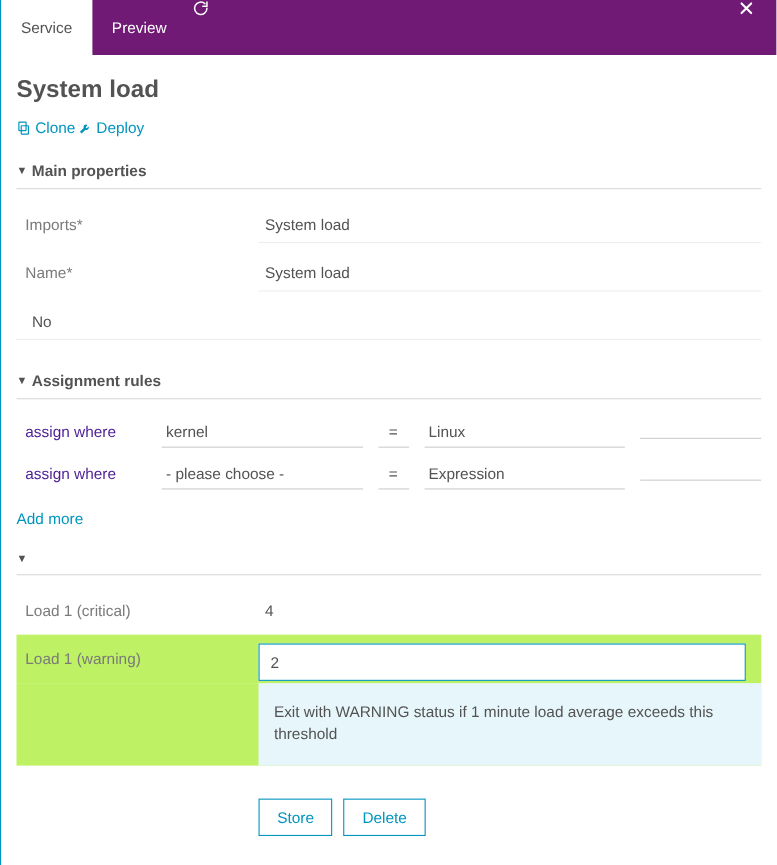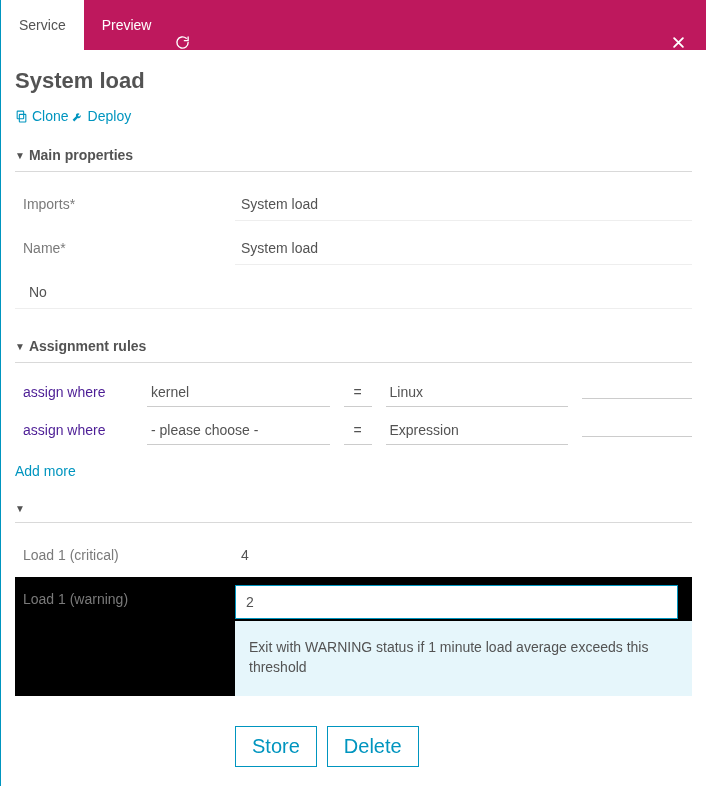--- a/index.html
+++ b/index.html
@@ -1,49 +1,49 @@
 <!DOCTYPE html>
 <html><head>
 <meta charset="utf-8">
 <style>
   * { box-sizing: border-box; margin: 0; padding: 0; }
   body { font-family: -apple-system, "Helvetica Neue", Arial, sans-serif; font-size: 14px; color: #535353; background: #fff; }
   .window { width: 706px; border-left: 1px solid #0095bf; }
-  .tabbar { background: #be185d; height: 50px; display: flex; align-items: flex-end; padding: 0 14px 0 0; position: relative; }
+  .tabbar { background: #701a75; height: 50px; display: flex; align-items: flex-start; padding: 0 14px 0 0; position: relative; }
   .tab { padding: 0 18px; height: 50px; display: flex; align-items: center; color: #fff; cursor: pointer; }
   .tab.active { background: #fff; color: #535353; }
   .tab-refresh { margin-left: 6px; color: #fff; cursor: pointer; display:flex; align-items:center; }
   .tab-close { margin-left: auto; color: #fff; cursor: pointer; padding: 0 6px; }
   .content { padding: 18px 14px 30px 14px; }
   h1.page-title { font-size: 22px; font-weight: 600; color: #535353; margin-bottom: 14px; }
   .toolbar { display: flex; gap: 2px; margin-bottom: 17px; }
   .toolbar a { color: #0095bf; text-decoration: none; display: inline-flex; align-items: center; gap: 4px; cursor:pointer; }
   .section-header { border-bottom: 1px solid #d9d9d9; padding: 6px 0 8px 0; margin-bottom: 10px; display:flex; align-items:center; gap:4px; font-weight:600; color:#535353; cursor:pointer;}
   .section-header .caret { font-size: 10px; }
   .form-row { display: flex; align-items: center; min-height: 44px; }
   .form-label { width: 220px; padding-left: 8px; color: #7a7a7a; }
   .form-value { flex: 1; padding: 8px 6px; border-bottom: 1px solid #eee; color:#535353;}
-  .row-highlight { background: #000000; }
+  .row-highlight { background: #bef264; }
 
   .assign-table { margin: 0 0 8px 0; }
   .assign-row { display: flex; align-items: center; min-height: 38px; gap: 14px; padding-left: 8px;}
   .a-col-lbl { width: 110px; color:#4c1d95; }
   .a-col-sel { flex:1; border-bottom: 1px solid #ccc; padding: 6px 4px; color:#535353; cursor:pointer;}
   .a-col-eq { width: 28px; text-align:center; border-bottom:1px solid #ccc; padding:6px 0;}
   .a-col-val { flex:1; border-bottom: 1px solid #ccc; padding: 6px 4px; color:#535353; cursor:text;}
   .a-col-action { width: 110px; border-bottom: 1px solid #ccc; padding:6px 4px;}
 
   .add-more { color:#0095bf; cursor:pointer; padding: 6px 0 18px 0; display:inline-block;}
 
   .input-box { border: 1px solid #0095bf; padding: 8px 10px; width: 100%; font-size:14px; color:#535353; background:#fff;}
   .hint { background: #e6f6fb; padding: 16px 14px 18px 14px; color:#535353; line-height:1.45; margin-top: 0;}
   .field-wrap { flex:1; }
 
   .actions { margin-top: 30px; margin-left: 220px; display:flex; gap:10px;}
-  .btn { border: 1px solid #0095bf; color:#0095bf; background:#fff; padding: 8px 16px; font-size:20px; cursor:pointer;}
+  .btn { border: 1px solid #0095bf; color:#0095bf; background:#fff; padding: 8px 16px; font-size:14px; cursor:pointer;}
 
   svg { display:block; }
 </style>
 </head>
 <body>
 
 <div class="window">
 
   <div class="tabbar">
     <div class="tab active">

